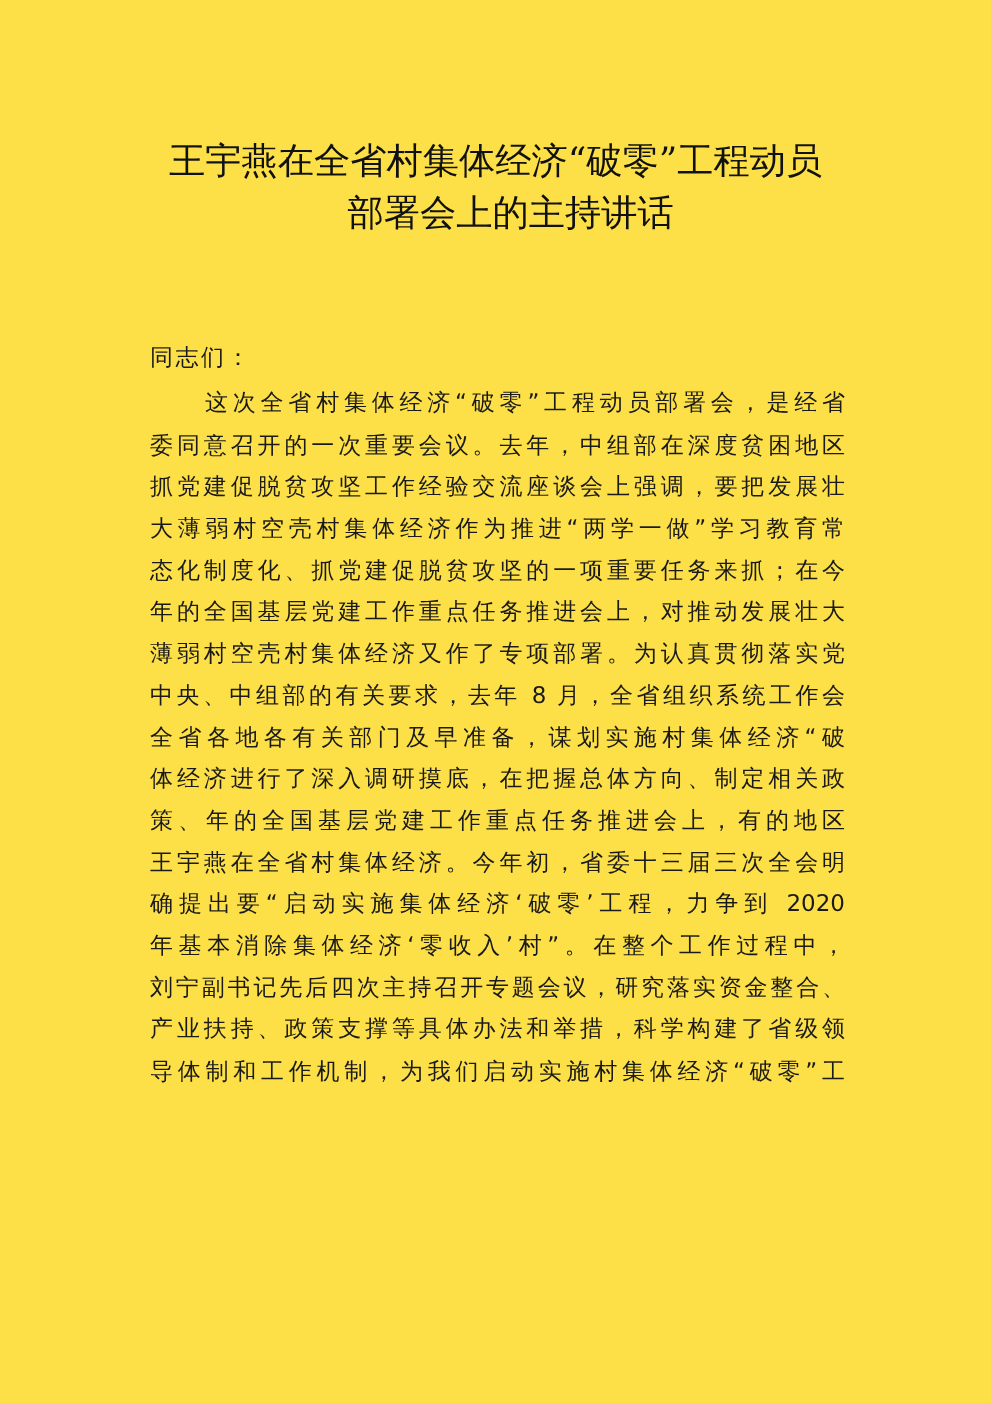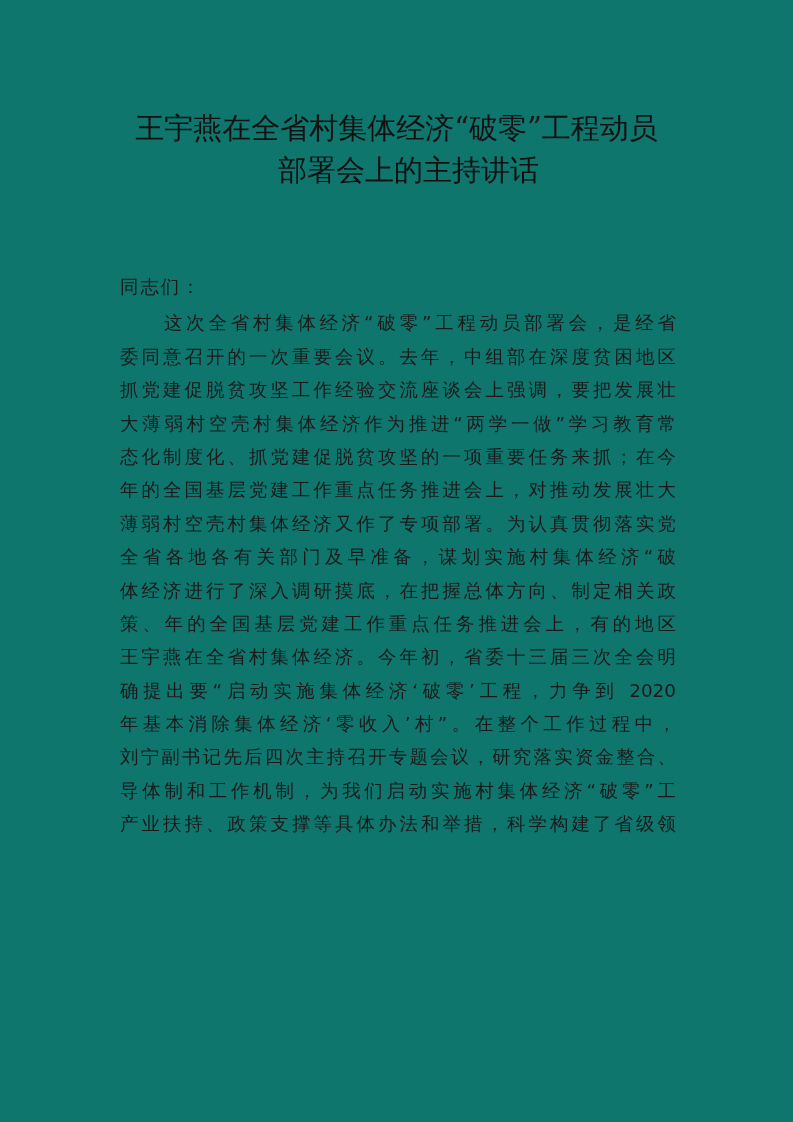--- a/index.html
+++ b/index.html
@@ -13,21 +13,21 @@
       position: relative;
       overflow: hidden;
       font-family: "DejaVu Sans", "Liberation Sans", sans-serif;
       color: #111111;
     }
     .page {
       position: absolute;
       left: 0; top: 0;
       width: 793px;
       height: 1122px;
-      background: #0f766e;
+      background: #fde047;
     }
     .title {
       position: absolute;
       left: 0;
       width: 793px;
       text-align: center;
       font-family: "DejaVu Serif", "Liberation Serif", serif;
       font-size: 29px;
       line-height: 42px;
       top: 107px;
@@ -81,24 +81,25 @@
   <div class="body">
     <span class="line greeting">同志们：</span>
 
     <span class="line indent">这次全省村集体经济“破零”工程动员部署会，是经省</span>
     <span class="line">委同意召开的一次重要会议。去年，中组部在深度贫困地区</span>
     <span class="line">抓党建促脱贫攻坚工作经验交流座谈会上强调，要把发展壮</span>
     <span class="line">大薄弱村空壳村集体经济作为推进“两学一做”学习教育常</span>
     <span class="line">态化制度化、抓党建促脱贫攻坚的一项重要任务来抓；在今</span>
     <span class="line">年的全国基层党建工作重点任务推进会上，对推动发展壮大</span>
     <span class="line">薄弱村空壳村集体经济又作了专项部署。为认真贯彻落实党</span>
+    <span class="line">中央、中组部的有关要求，去年 8 月，全省组织系统工作会</span>
     <span class="line">全省各地各有关部门及早准备，谋划实施村集体经济“破</span>
     <span class="line">体经济进行了深入调研摸底，在把握总体方向、制定相关政</span>
     <span class="line">策、年的全国基层党建工作重点任务推进会上，有的地区</span>
     <span class="line">王宇燕在全省村集体经济。今年初，省委十三届三次全会明</span>
     <span class="line">确提出要“启动实施集体经济‘破零’工程，力争到 2020</span>
     <span class="line">年基本消除集体经济‘零收入’村”。在整个工作过程中，</span>
     <span class="line">刘宁副书记先后四次主持召开专题会议，研究落实资金整合、</span>
+    <span class="line">产业扶持、政策支撑等具体办法和举措，科学构建了省级领</span>
     <span class="line">导体制和工作机制，为我们启动实施村集体经济“破零”工</span>
-    <span class="line">产业扶持、政策支撑等具体办法和举措，科学构建了省级领</span>
   </div>
 
 </div>
 
 </body></html>

